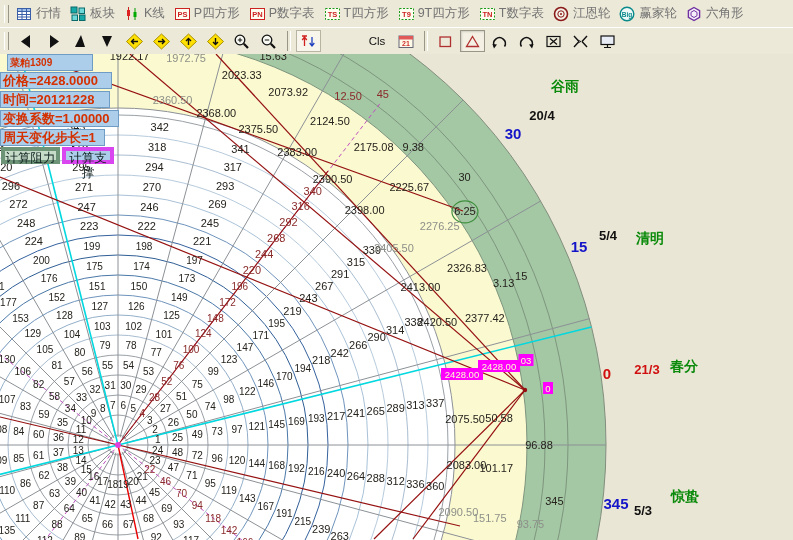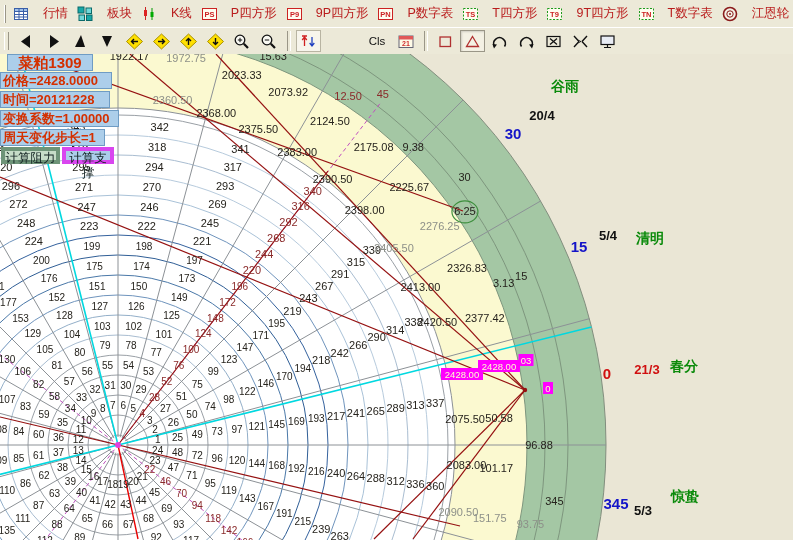--- a/index.html
+++ b/index.html
@@ -2,33 +2,33 @@
 <html><head>
 <meta charset="utf-8">
 <style>
   html,body{margin:0;padding:0;width:793px;height:540px;overflow:hidden;
     font-family:"Liberation Sans","DejaVu Sans",sans-serif;background:#ECE9D8;}
   .tb1{height:27px;display:flex;align-items:center;background:#ECE9D8;
     border-bottom:1px solid #fff;padding-left:3px;}
   .tb2{height:26px;display:flex;align-items:center;background:#ECE9D8;
     border-bottom:1px solid #8a8775;padding-left:3px;}
   .grip{width:3px;height:18px;border-left:1px solid #fff;border-right:1px solid #9a9687;margin:0 4px 0 1px;}
-  .tb1-item{display:flex;align-items:center;gap:13px;padding:2px 6px 2px 3px;font-size:12.5px;color:#b91c1c;cursor:default;white-space:nowrap;}
+  .tb1-item{display:flex;align-items:center;gap:3px;padding:2px 6px 2px 3px;font-size:12.5px;color:#737373;cursor:default;white-space:nowrap;}
   .tb2-btn{width:25px;height:22px;display:flex;align-items:center;justify-content:center;
     background:transparent;border:1px solid transparent;padding:0;margin:0 1px;}
   .tb2-btn.pressed{border:1px solid #9a9687;background:#f4f1e4;box-shadow:inset 1px 1px 2px rgba(0,0,0,.15);}
   .tb2-btn.framed{border:1px solid #b8b4a2;background:#f7f5ec;}
   .tb2-btn.txt{width:30px;font-size:11.5px;color:#111;margin-left:40px;}
   .sep{width:2px;height:20px;border-left:1px solid #9a9687;border-right:1px solid #fff;margin:0 4px;}
   .chart{position:absolute;left:0;top:54px;width:793px;height:486px;background:#EAE6D5;}
   svg text{font-family:"Liberation Sans","DejaVu Sans",sans-serif;}
   .panel{position:absolute;left:0;top:0;width:132px;}
   .chip{position:absolute;background:#ACCEEA;border:1px solid #6f9cc4;
     color:#D43000;font-weight:bold;font-size:13px;line-height:15px;padding:0 2px;white-space:nowrap;overflow:hidden;}
-  .chip.title{left:7px;top:0;width:80px;text-align:center;font-size:15px;}
+  .chip.title{left:7px;top:0;width:80px;text-align:left;font-size:10px;}
   .pbtn{position:absolute;font-size:12.5px;line-height:15px;color:#102020;text-align:center;
     border:4px solid #d946ef;padding:0;height:17px;}
   .pbtn.res{left:1px;top:93px;width:59px;background:#C6DCC8;border-color:#6e9478;}
   .pbtn.sup{left:62px;top:93px;width:52px;background:#ACCEEA;}
 </style>
 </head>
 <body>
 
 <div class="tb1" id="tb1">
   <div class="grip"></div>
@@ -65,29 +65,20 @@
       <span>K线</span>
     </div>
     <div class="tb1-item">
       <span style="display: inline-flex;">
         <svg width="17" height="16" viewBox="0 0 17 16">
           <rect x="1.5" y="2.5" width="14" height="11" fill="#fffdf0" stroke="#c22"></rect>
           <text x="8.5" y="11" font-size="7.5" font-weight="bold" fill="#c22" text-anchor="middle">PS</text>
         </svg>
       </span>
       <span>P四方形</span>
-    </div>
-    <div class="tb1-item">
-      <span style="display: inline-flex;">
-        <svg width="17" height="16" viewBox="0 0 17 16">
-          <rect x="1.5" y="2.5" width="14" height="11" fill="#fffdf0" stroke="#c22"></rect>
-          <text x="8.5" y="11" font-size="7.5" font-weight="bold" fill="#c22" text-anchor="middle">P9</text>
-        </svg>
-      </span>
-      <span>9P四方形</span>
     </div>
     <div class="tb1-item">
       <span style="display: inline-flex; text-decoration: underline;">
         <svg width="17" height="16" viewBox="0 0 17 16">
           <rect x="1.5" y="2.5" width="14" height="11" fill="#fffdf0" stroke="#c22"></rect>
           <text x="8.5" y="11" font-size="7.5" font-weight="bold" fill="#c22" text-anchor="middle">PN</text>
         </svg>
       </span>
       <span>P数字表</span>
     </div>

